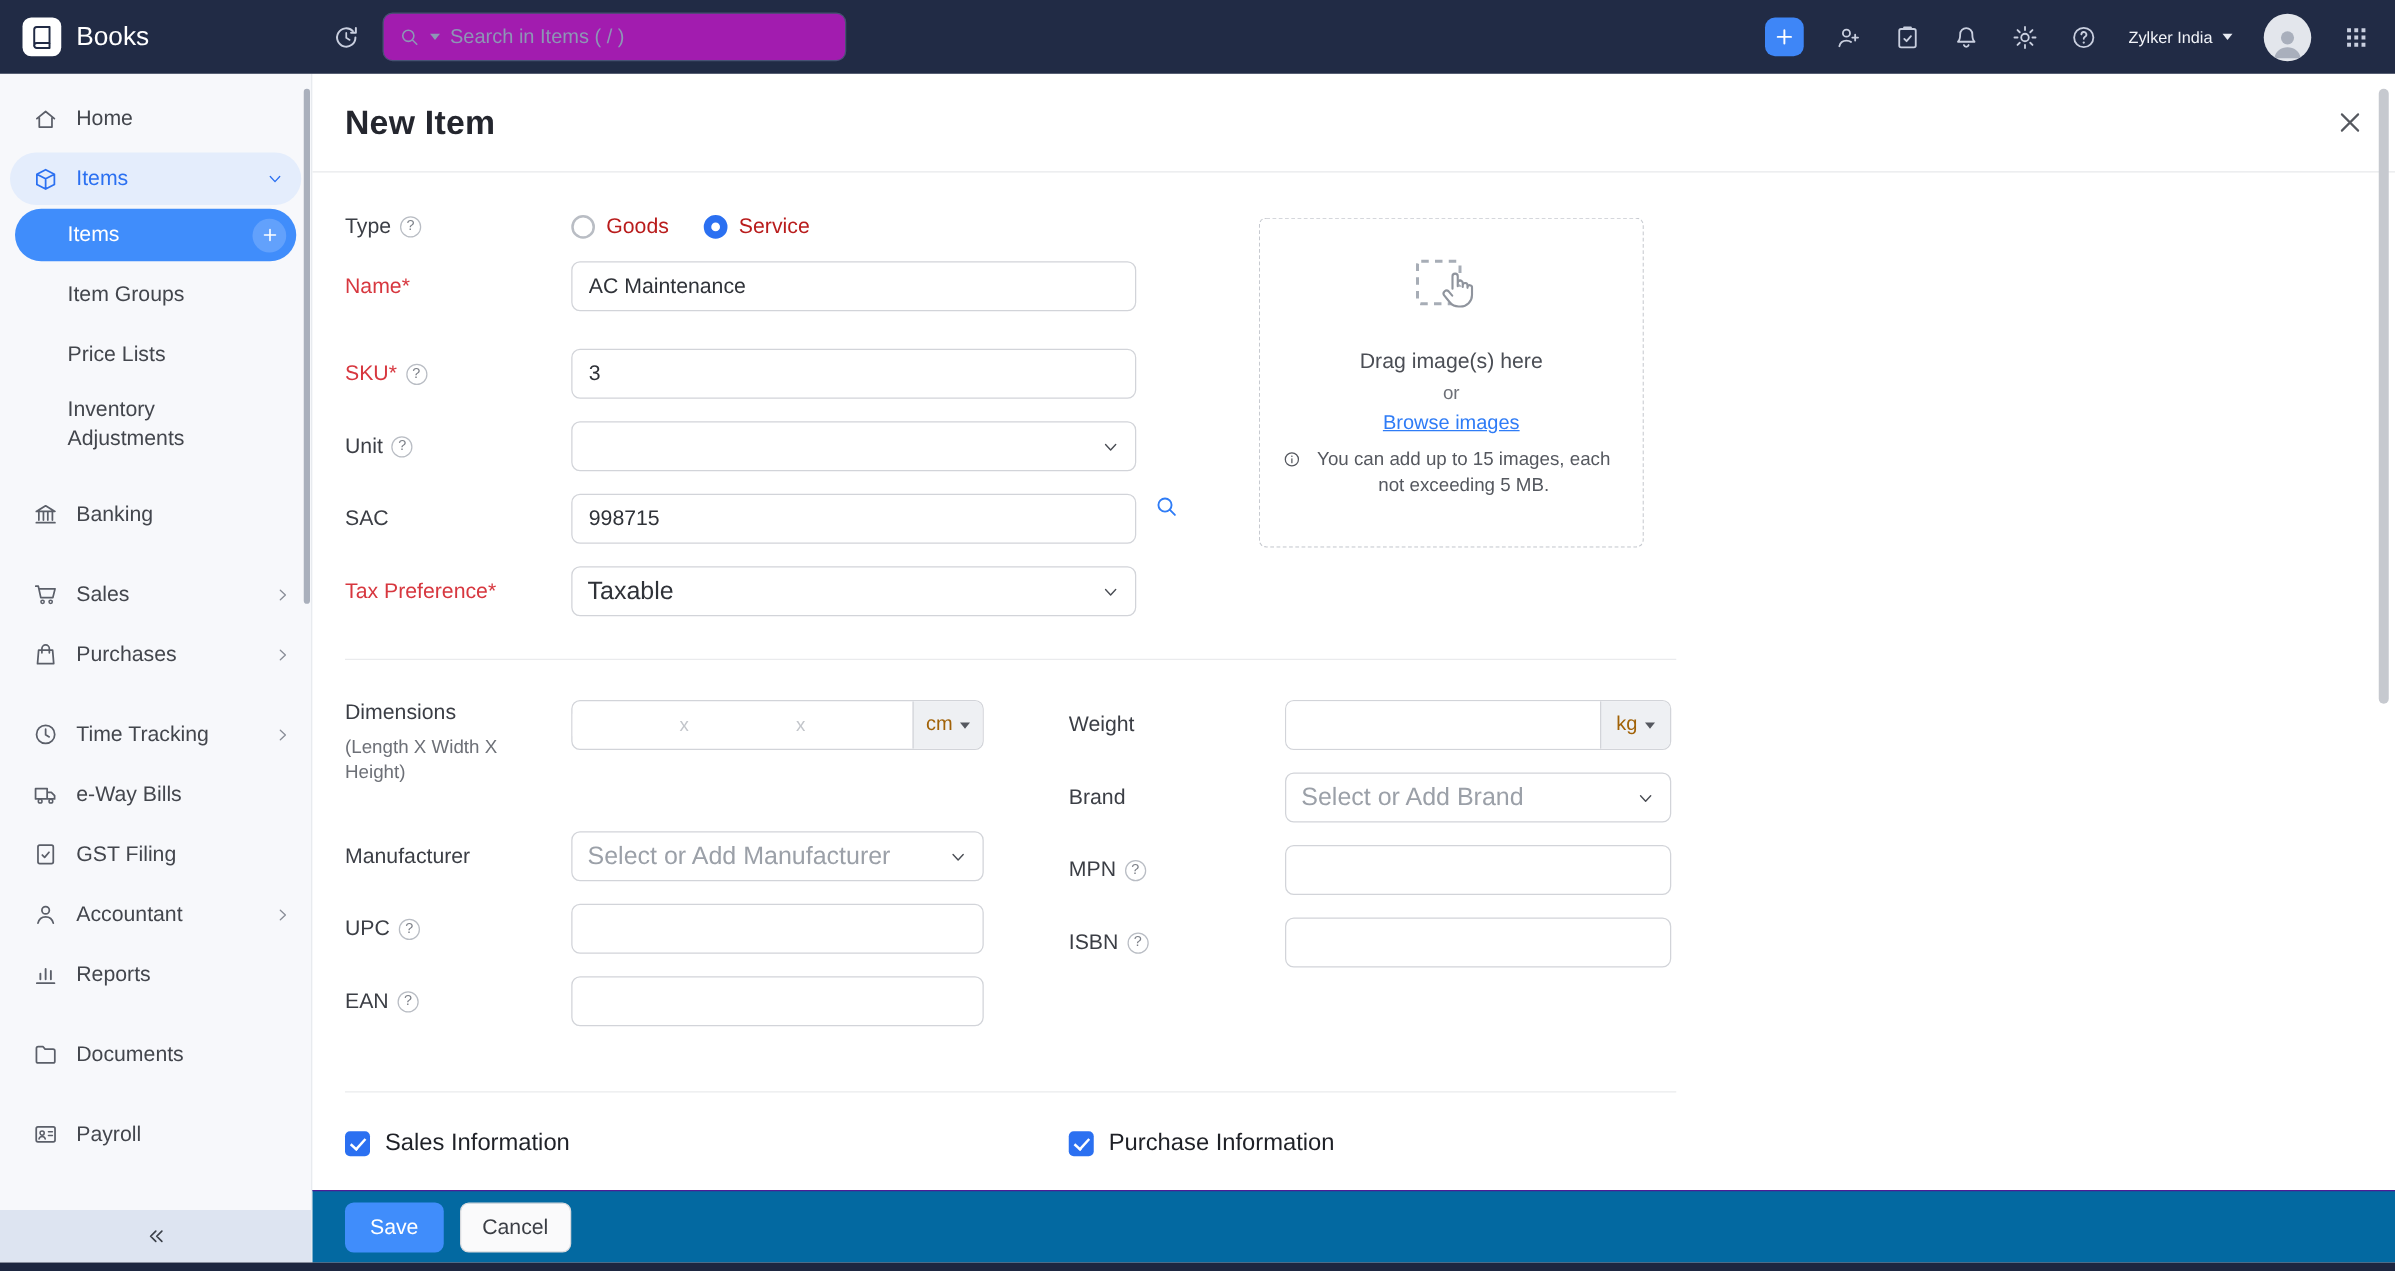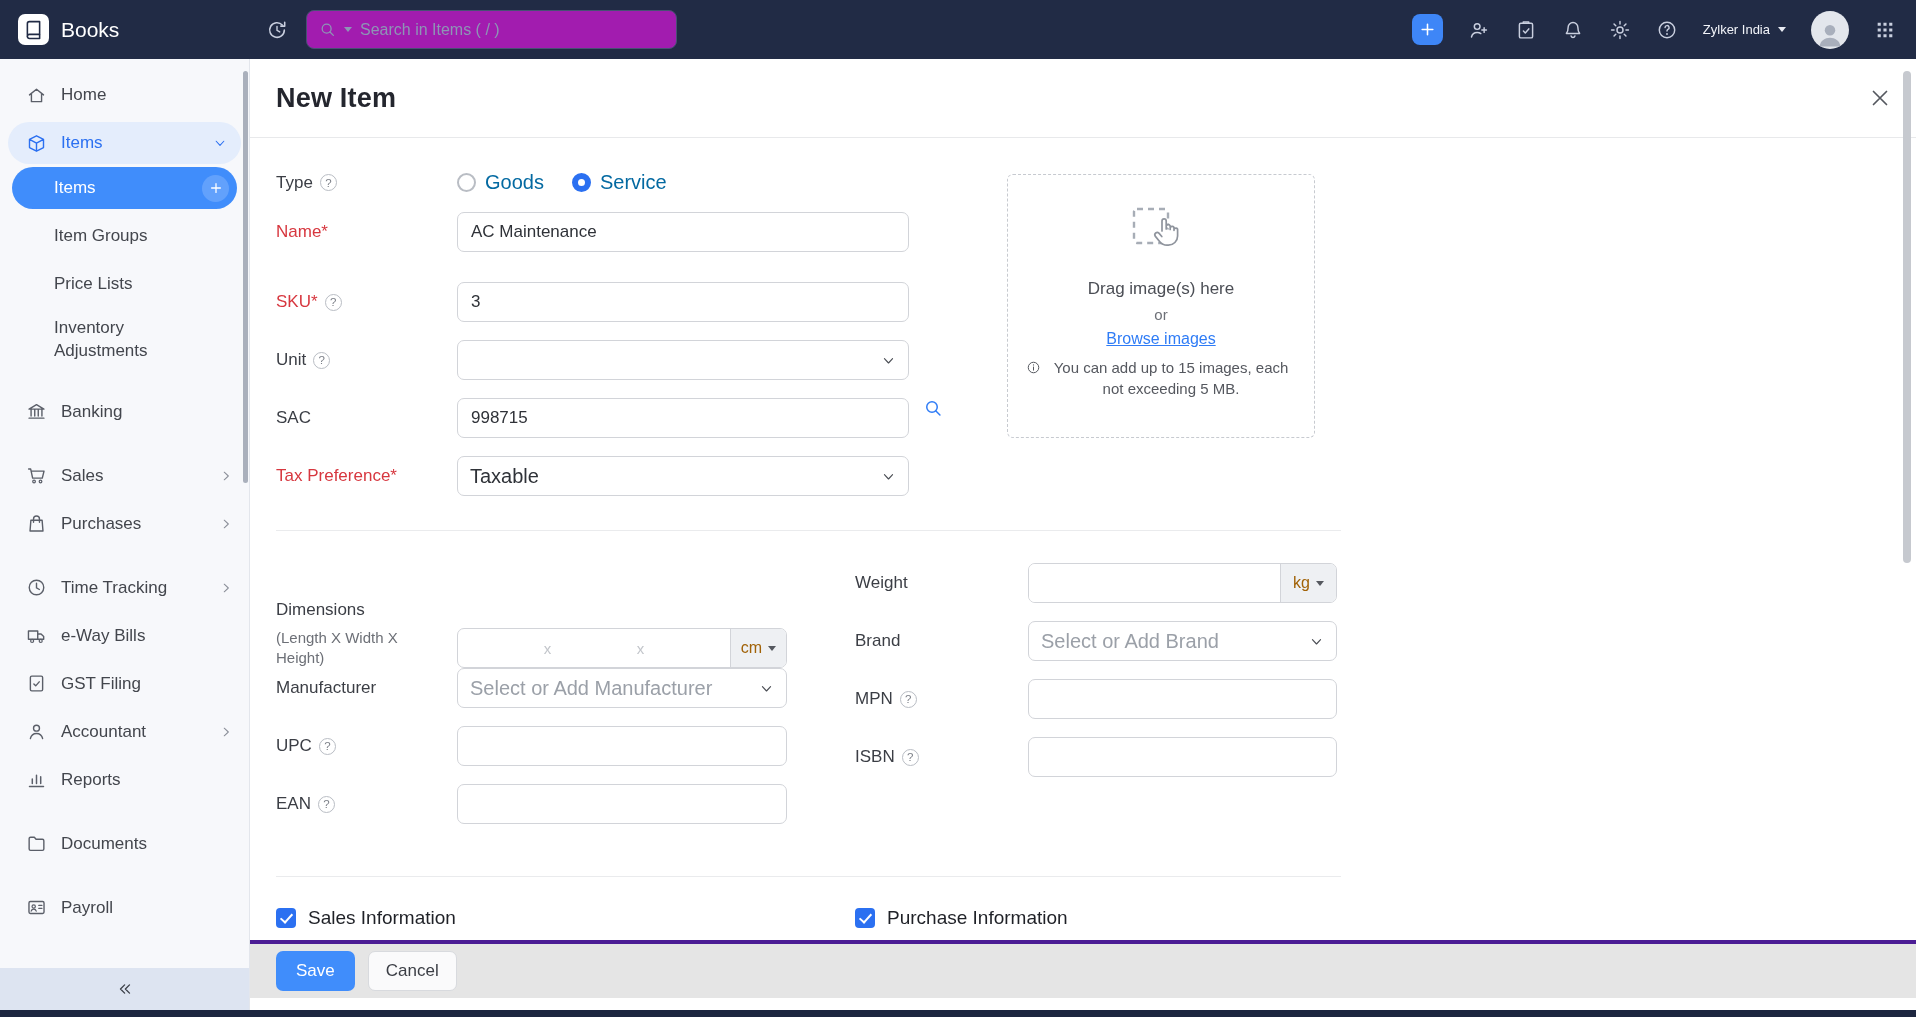--- a/index.html
+++ b/index.html
@@ -84,34 +84,34 @@
     font-size:17px;color:#2f3238;font-family:inherit;outline:none;background:#fff}
   .tselect{width:452px;height:40px;border:1px solid #d2d4d9;border-radius:7px;padding:0 12px;
     display:flex;align-items:center;justify-content:space-between;font-size:20px;color:#2f3238;
     background:#fff;cursor:pointer}
   .tselect .schev{color:#4a4d54;display:flex}
   .tselect .schev .ic{width:15px;height:15px}
   .ph{color:#9ba0a8}
   .w330{width:330px}.w309{width:309px}
 
   .radio-group{display:flex;align-items:center;gap:28px}
-  .radio{display:flex;align-items:center;gap:9px;font-size:20px;color:#0369a1;cursor:pointer}
+  .radio{display:flex;align-items:center;gap:9px;font-size:17px;color:#b91c1c;cursor:pointer}
   .rdot{width:19px;height:19px;border-radius:50%;border:2px solid #b9bdc4;background:#fff;flex:none}
   .rdot.on{border:6px solid #2b70f1}
 
   .sac-search{margin-left:14px;color:#2f7cf6;cursor:pointer;display:flex}
   .sac-search .ic{width:20px;height:20px}
 
   .divider{height:1px;background:#eaebed;width:1065px;margin-top:34px}
 
   .cols{display:flex;margin-top:32px}
   .colA{width:511px;flex:none}
   .colB{margin-left:68px;flex:none}
   .colB .flabel{width:173px}
-  .dimrow{align-items:flex-end;height:105px;margin-bottom:0}
+  .dimrow{align-items:flex-start;height:105px;margin-bottom:0}
   .dimlabel{flex-direction:column;align-items:flex-start;gap:8px}
   .hint{font-size:15px;color:#6d7077;line-height:1.35;width:142px}
   .dim-group{display:flex;align-items:center;width:330px;height:40px;border:1px solid #d2d4d9;
     border-radius:7px;overflow:hidden;background:#fff}
   .dim-input{flex:1;min-width:0;border:none;outline:none;font-size:16px;padding:0 6px;
     text-align:center;color:#2f3238;font-family:inherit}
   .dim-x{color:#c3c6cb;font-size:15px;flex:none}
   .unit-seg{height:100%;width:56px;flex:none;background:#eef0f3;border-left:1px solid #d2d4d9;
     display:flex;align-items:center;justify-content:center;gap:6px;font-size:16px;color:#a16207;cursor:pointer}
   .unit-seg .caret-dn{border-top-color:#55585f}
@@ -132,22 +132,22 @@
   .upload-drag{font-size:17px;color:#4b4e55;margin-top:12px}
   .upload-or{font-size:15px;color:#6d7077;margin-top:7px}
   .upload-browse{font-size:16px;color:#2f7cf6;margin-top:7px;display:inline-block;
     text-decoration:underline;cursor:pointer}
   .upload-note{display:flex;gap:5px;justify-content:center;align-items:flex-start;margin:10px auto 0;
     width:270px;font-size:15px;color:#55585f;line-height:1.38}
   .upload-note .nic{color:#55585f;margin-top:2px;flex:none;display:flex}
   .upload-note .nic .ic{width:15px;height:15px}
   .upload-note span.txt{text-align:center}
 
-  .footer{position:absolute;left:0;right:0;bottom:12px;height:58px;border-top:4px solid #4c1d95;
-    background:#e5e5e5;display:flex;align-items:center;gap:13px;padding-left:26px}
+  .footer{position:absolute;left:0;right:0;bottom:0;height:58px;border-top:1px solid #4c1d95;
+    background:#0369a1;display:flex;align-items:center;gap:13px;padding-left:26px}
   .btn-save{height:40px;padding:0 20px;background:#408dfb;color:#fff;border:none;border-radius:7px;
     font-size:17px;cursor:pointer}
   .btn-cancel{height:40px;padding:0 17px;background:#fafafb;color:#3b3e45;border:1px solid #d8dade;
     border-radius:7px;font-size:17px;cursor:pointer}
 
   .main-scroll{position:absolute;top:12px;right:5px;width:8px;height:492px;border-radius:4px;
     background:#c6c9cf;cursor:pointer}
   .bottom-strip{position:absolute;left:0;right:0;bottom:0;height:7px;background:#1d2640}
 </style>
 </head>

